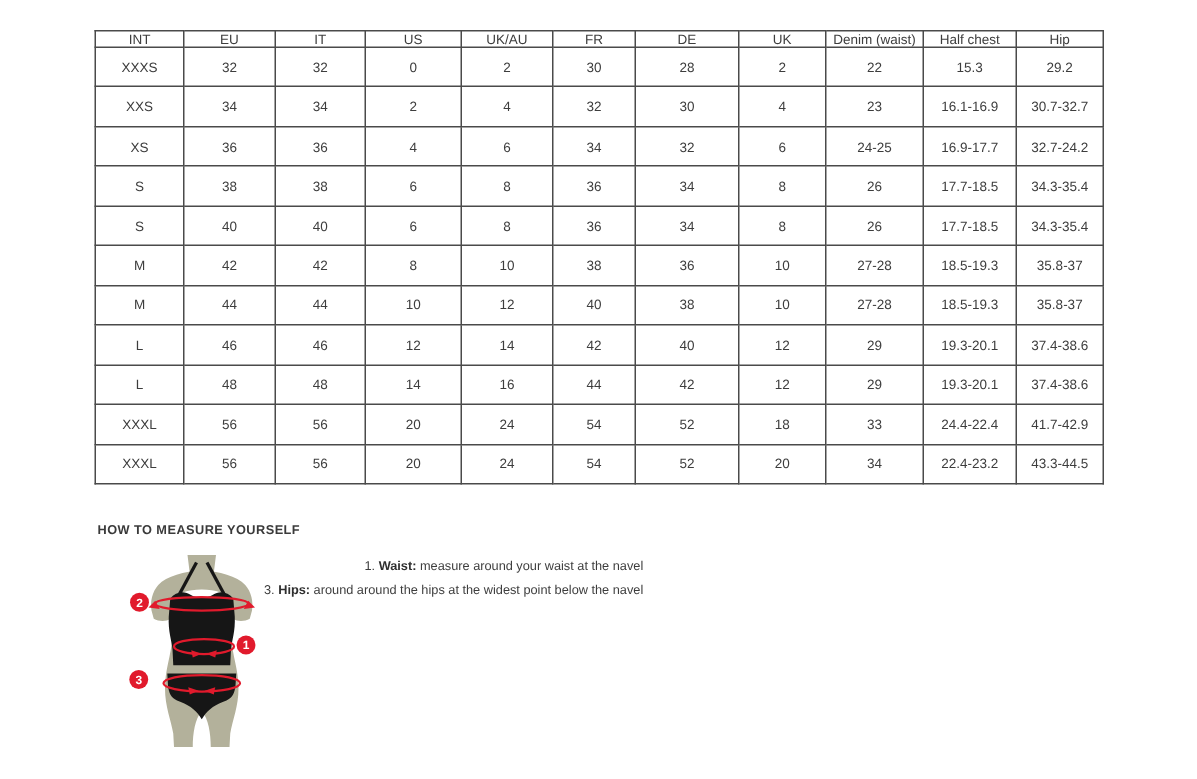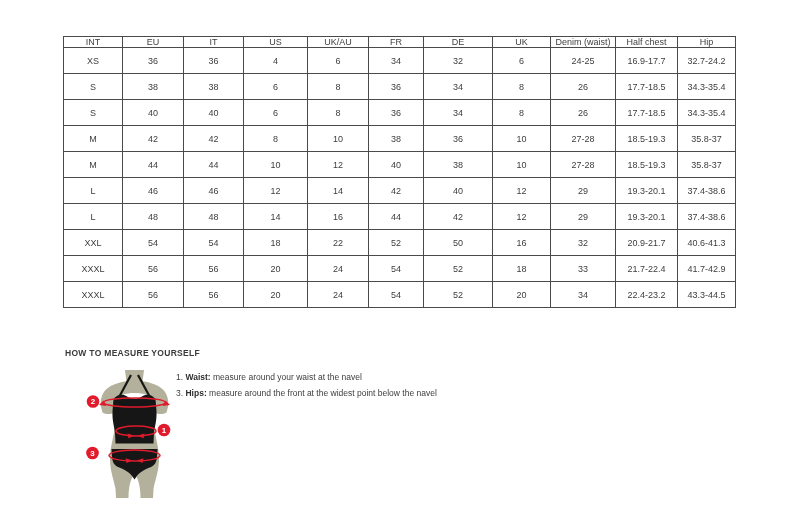--- a/index.html
+++ b/index.html
@@ -3,42 +3,42 @@
 <meta charset="utf-8">
 <style>
   * { margin: 0; padding: 0; box-sizing: border-box; }
   html, body { width: 798px; height: 519px; background: #ffffff; }
   body { font-family: "Liberation Sans", sans-serif; position: relative; overflow: hidden; }
 
   .page { position: relative; width: 798px; height: 519px; background: #ffffff; }
 
   
   .size-table {
-    position: absolute; left: 63px; top: 36px;
-    width: 672px; height: 272px;
+    position: absolute; left: 63px; top: 20px;
+    width: 672px; height: 303px;
     border-collapse: collapse; table-layout: fixed; padding-left: 18px;
   }
   .size-table th, .size-table td {
     border: 1px solid #4a4a4a;
     text-align: center; vertical-align: middle;
     font-size: 9px; font-weight: normal;
     color: #3d3d3d; padding: 0;
     white-space: nowrap; overflow: hidden;
   }
 
   
   .measure-title {
     position: absolute; left: 65px; top: 348px;
     font-size: 8.5px; font-weight: bold; letter-spacing: 0.3px;
     color: #3a3a3a;
   }
   .figure-wrap { position: absolute; left: 80px; top: 369px; width: 112px; height: 132px; }
   .instructions {
     position: absolute; left: 176px; top: 372px;
-    font-size: 8.5px; color: #3d3d3d; line-height: 10px;
+    font-size: 8.5px; color: #3d3d3d; line-height: 10px; text-align: right;
   }
   .instruction-item { margin-bottom: 6px; white-space: nowrap; }
   .instruction-item b { color: #2f2f2f; }
 </style>
 </head>
 <body>
 
 <div class="page">
 
   <table class="size-table">
@@ -65,20 +65,46 @@
           <th>FR</th>
           <th>DE</th>
           <th>UK</th>
           <th>Denim (waist)</th>
           <th>Half chest</th>
           <th>Hip</th>
         </tr>
       </thead>
     <tbody>
         <tr>
+          <td>XXXS</td>
+          <td>32</td>
+          <td>32</td>
+          <td>0</td>
+          <td>2</td>
+          <td>30</td>
+          <td>28</td>
+          <td>2</td>
+          <td>22</td>
+          <td>15.3</td>
+          <td>29.2</td>
+        </tr>
+        <tr>
+          <td>XXS</td>
+          <td>34</td>
+          <td>34</td>
+          <td>2</td>
+          <td>4</td>
+          <td>32</td>
+          <td>30</td>
+          <td>4</td>
+          <td>23</td>
+          <td>16.1-16.9</td>
+          <td>30.7-32.7</td>
+        </tr>
+        <tr>
           <td>XS</td>
           <td>36</td>
           <td>36</td>
           <td>4</td>
           <td>6</td>
           <td>34</td>
           <td>32</td>
           <td>6</td>
           <td>24-25</td>
           <td>16.9-17.7</td>
@@ -156,43 +182,30 @@
           <td>14</td>
           <td>16</td>
           <td>44</td>
           <td>42</td>
           <td>12</td>
           <td>29</td>
           <td>19.3-20.1</td>
           <td>37.4-38.6</td>
         </tr>
         <tr>
-          <td>XXL</td>
-          <td>54</td>
-          <td>54</td>
-          <td>18</td>
-          <td>22</td>
-          <td>52</td>
-          <td>50</td>
-          <td>16</td>
-          <td>32</td>
-          <td>20.9-21.7</td>
-          <td>40.6-41.3</td>
-        </tr>
-        <tr>
           <td>XXXL</td>
           <td>56</td>
           <td>56</td>
           <td>20</td>
           <td>24</td>
           <td>54</td>
           <td>52</td>
           <td>18</td>
           <td>33</td>
-          <td>21.7-22.4</td>
+          <td>24.4-22.4</td>
           <td>41.7-42.9</td>
         </tr>
         <tr>
           <td>XXXL</td>
           <td>56</td>
           <td>56</td>
           <td>20</td>
           <td>24</td>
           <td>54</td>
           <td>52</td>
@@ -242,16 +255,16 @@
         <circle cx="84" cy="61" r="6.3" fill="#e11a2c"></circle>
         <text x="84" y="63.9" fill="#ffffff">1</text>
         <circle cx="12.5" cy="84" r="6.3" fill="#e11a2c"></circle>
         <text x="12.5" y="86.9" fill="#ffffff">3</text>
       </g>
     </svg>
   </div>
 
   <div class="instructions">
       <div class="instruction-item"><span>1.</span><span> </span><b>Waist:</b><span> measure around your waist at the navel</span></div>
-      <div class="instruction-item"><span>3.</span><span> </span><b>Hips:</b><span> measure around the front at the widest point below the navel</span></div>
+      <div class="instruction-item"><span>3.</span><span> </span><b>Hips:</b><span> around around the hips at the widest point below the navel</span></div>
     </div>
 
 </div>
 
 </body></html>

